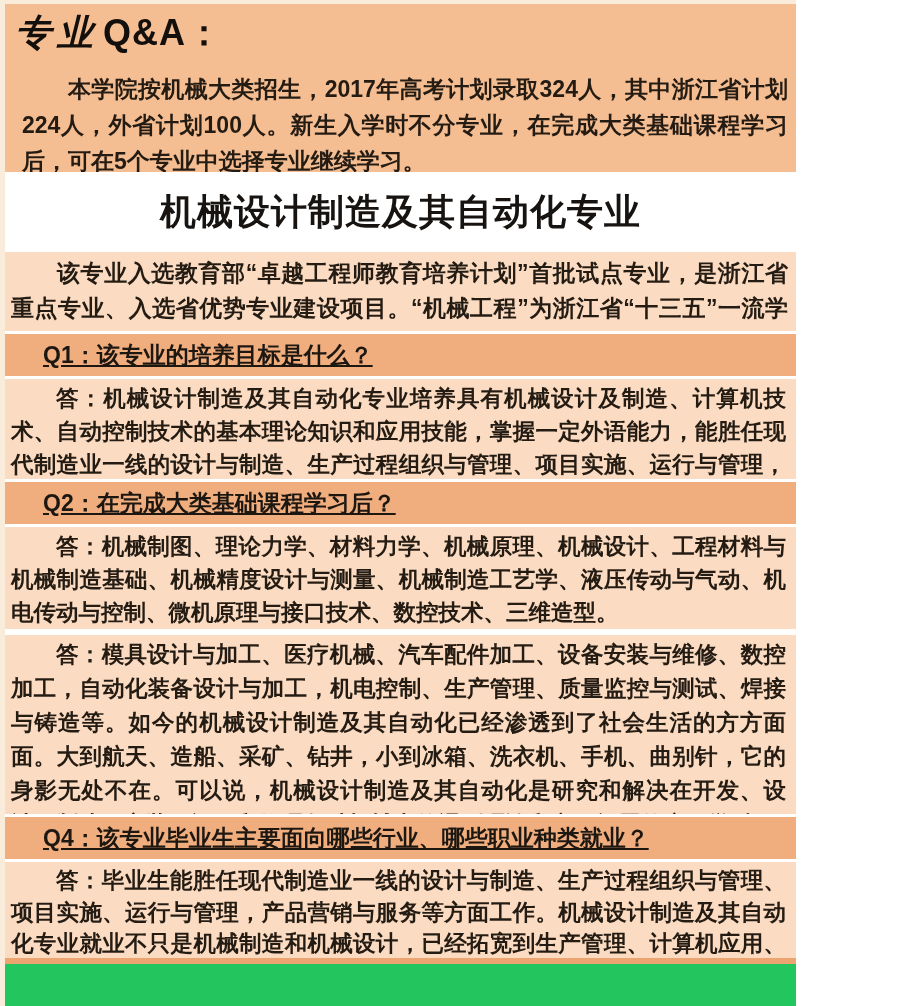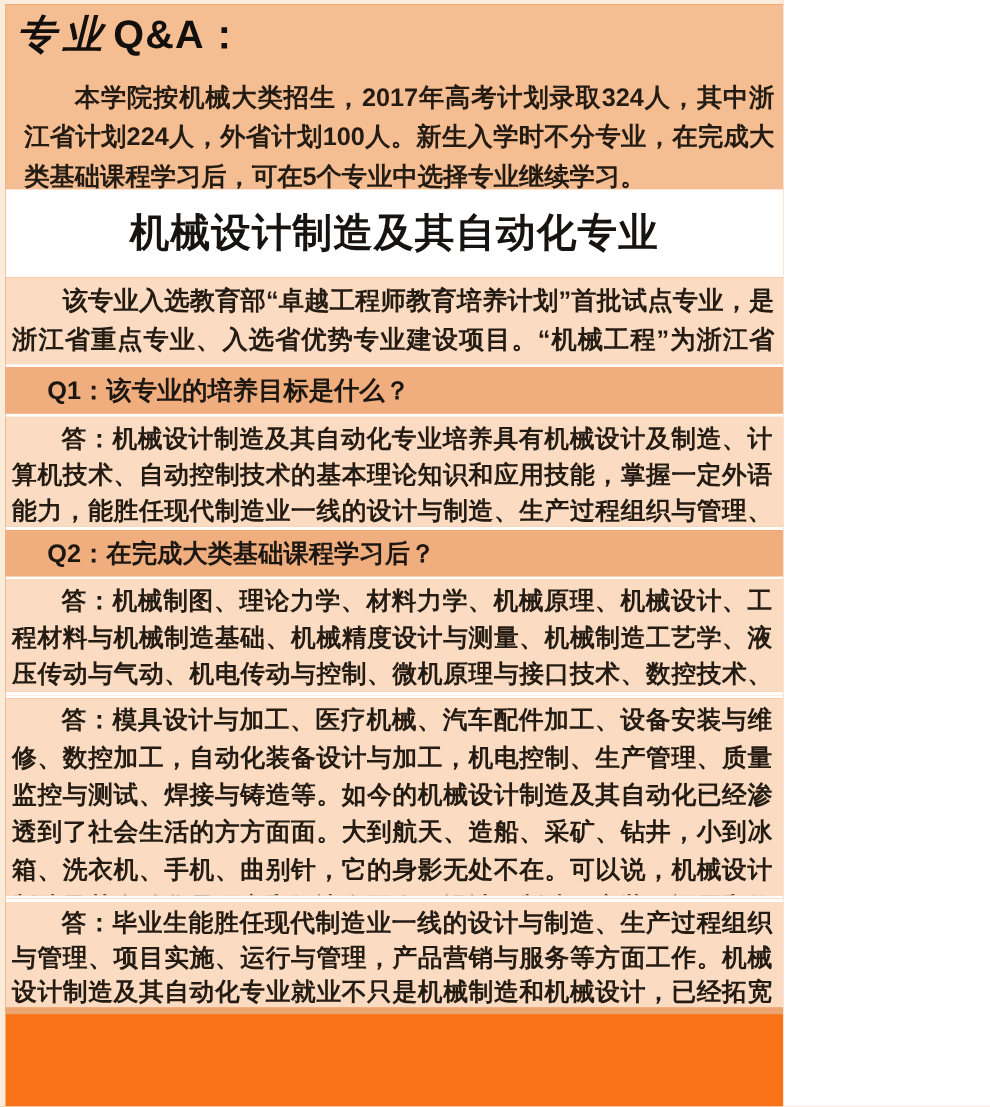--- a/index.html
+++ b/index.html
@@ -1,21 +1,21 @@
 <!DOCTYPE html>
 <html lang="zh"><head>
 <meta charset="utf-8">
 <style>
   html,body{margin:0;padding:0;background:#ffffff;}
   body{font-family:"Liberation Sans","DejaVu Sans",sans-serif;color:#241b13;}
   .page{
-    width:712px;height:1006px;box-sizing:border-box;
+    width:796px;height:1006px;box-sizing:border-box;
     display:flex;flex-direction:column;overflow:hidden;
     border-top:4px solid #f9ecdb;border-left:5px solid #f9ecdb;
-    background:#f97316;
+    background:#22c55e;
   }
   
   .header{flex:0 0 168px;background:#f4bd92;overflow:hidden;}
   .header h1{
     margin:4px 0 0 10px;font-size:36px;line-height:48px;color:#120f0c;
     font-weight:700;letter-spacing:1px;
   }
   .header h1 .script{
     font-family:"DejaVu Serif","Liberation Serif",serif;
     font-style:italic;font-weight:700;letter-spacing:6px;margin-right:4px;
@@ -27,21 +27,21 @@
   
   .title-band{flex:0 0 80px;background:#ffffff;display:flex;align-items:center;justify-content:center;}
   .title-band h2{margin:0;font-size:36px;font-weight:700;color:#161310;letter-spacing:1px;}
   
   .overview{flex:0 0 79px;background:#fbdcc2;overflow:hidden;}
   .overview p{margin:4px 8px 0 6px;font-size:23px;line-height:35px;font-weight:600;text-indent:2em;text-align:justify;}
   
   .gap{flex:0 0 3px;background:#ffffff;}
   
   .qbar{flex:0 0 42px;background:#f0ad7e;display:flex;align-items:center;overflow:hidden;}
-  .qbar p{margin:0 10px 0 38px;font-size:23px;font-weight:700;color:#1d1712;}
+  .qbar p{margin:0 10px 0 38px;font-size:23px;font-weight:700;color:#1d1712;text-decoration:underline;}
   
   .answer{background:#fbdcc2;overflow:hidden;}
   .answer p{margin:0;padding:3px 10px 0 6px;font-size:22.5px;line-height:33px;font-weight:600;text-indent:2em;text-align:justify;}
   .a1{flex:0 0 100px;}
   .a2{flex:0 0 102px;}
   .a3{flex:0 0 179px;}
   .a3 p{line-height:34px;}
   .a4{flex:0 0 96px;}
   .a4 p{line-height:31.5px;}
   
@@ -87,20 +87,23 @@
 
   <div class="gap"></div>
 
   <div class="gap"></div>
   <section class="answer a3">
     <p>答：模具设计与加工、医疗机械、汽车配件加工、设备安装与维修、数控加工，自动化装备设计与加工，机电控制、生产管理、质量监控与测试、焊接与铸造等。如今的机械设计制造及其自动化已经渗透到了社会生活的方方面面。大到航天、造船、采矿、钻井，小到冰箱、洗衣机、手机、曲别针，它的身影无处不在。可以说，机械设计制造及其自动化是研究和解决在开发、设计、制造、安装、运用和修理各种机械中的遇到理论和实际问题的应用学科。</p>
   </section>
 
   <div class="gap"></div>
 
+  <div class="qbar">
+    <p>Q4：该专业毕业生主要面向哪些行业、哪些职业种类就业？</p>
+  </div>
   <div class="gap"></div>
   <section class="answer a4">
     <p>答：毕业生能胜任现代制造业一线的设计与制造、生产过程组织与管理、项目实施、运行与管理，产品营销与服务等方面工作。机械设计制造及其自动化专业就业不只是机械制造和机械设计，已经拓宽到生产管理、计算机应用、机电控制、模具加工、汽车制造等行业。</p>
   </section>
 
   <div class="bottom-strip"></div>
 
 </div>
 
 </body></html>

